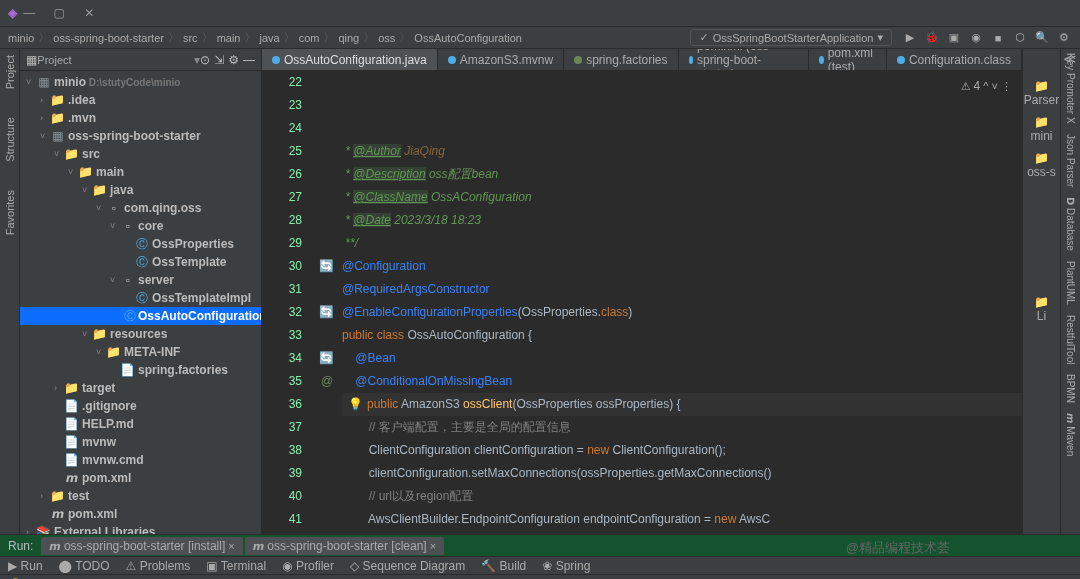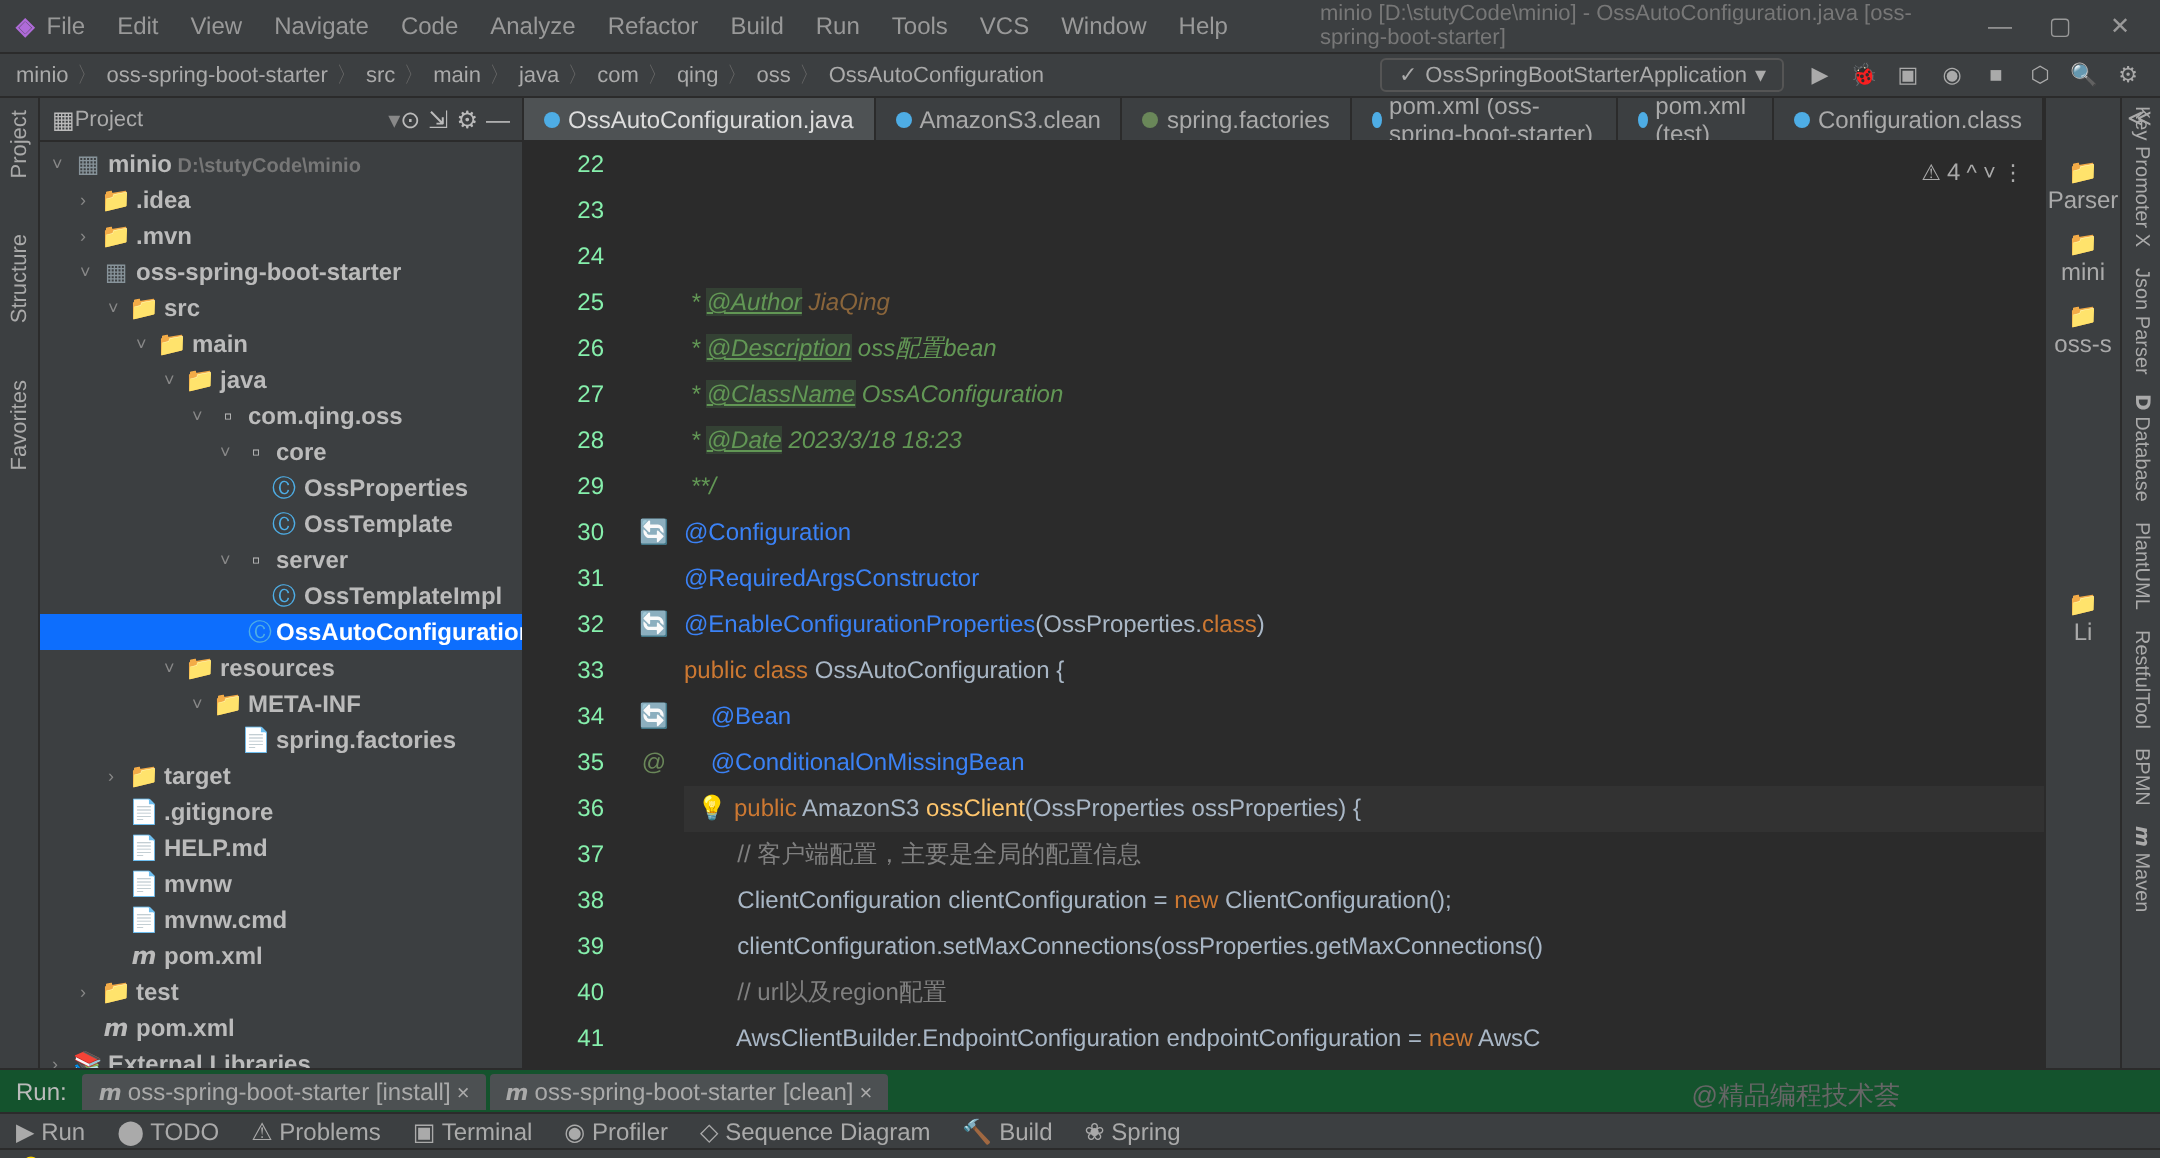--- a/index.html
+++ b/index.html
@@ -65,36 +65,20 @@
 .status-right { margin-left:auto; display:flex; gap:12px;}
 .green-play { color:#59a869;}
 .red-stop { color:#c75450;}
 .bug { color:#59a869;}
 </style>
 </head>
 <body>
 
 <div class="title-bar">
   <span style="color:#af6bd9;font-weight:bold">◈</span>
-  <div class="title-menu" id="menus">
-      <span>File</span>
-      <span>Edit</span>
-      <span>View</span>
-      <span>Navigate</span>
-      <span>Code</span>
-      <span>Analyze</span>
-      <span>Refactor</span>
-      <span>Build</span>
-      <span>Run</span>
-      <span>Tools</span>
-      <span>VCS</span>
-      <span>Window</span>
-      <span>Help</span>
-    </div>
-  <div class="title-project">minio [D:\stutyCode\minio] - OssAutoConfiguration.java [oss-spring-boot-starter]</div>
   <div class="title-controls">
     <span>—</span>
     <span>▢</span>
     <span>✕</span>
   </div>
 </div>
 
 <div class="nav-bar">
   <div id="crumbs" style="display:flex;gap:4px;flex:1;align-items:center;overflow:hidden">
       <span>minio</span>
@@ -282,21 +266,21 @@
   </div>
 
   <div class="editor-area">
     <div class="tabs-row" id="tabs">
         <div class="tab active">
           <span class="dot "></span>
           <span>OssAutoConfiguration.java</span>
         </div>
         <div class="tab">
           <span class="dot "></span>
-          <span>AmazonS3.clean</span>
+          <span>AmazonS3.mvnw</span>
         </div>
         <div class="tab">
           <span class="dot green"></span>
           <span>spring.factories</span>
         </div>
         <div class="tab">
           <span class="dot "></span>
           <span>pom.xml (oss-spring-boot-starter)</span>
         </div>
         <div class="tab">

